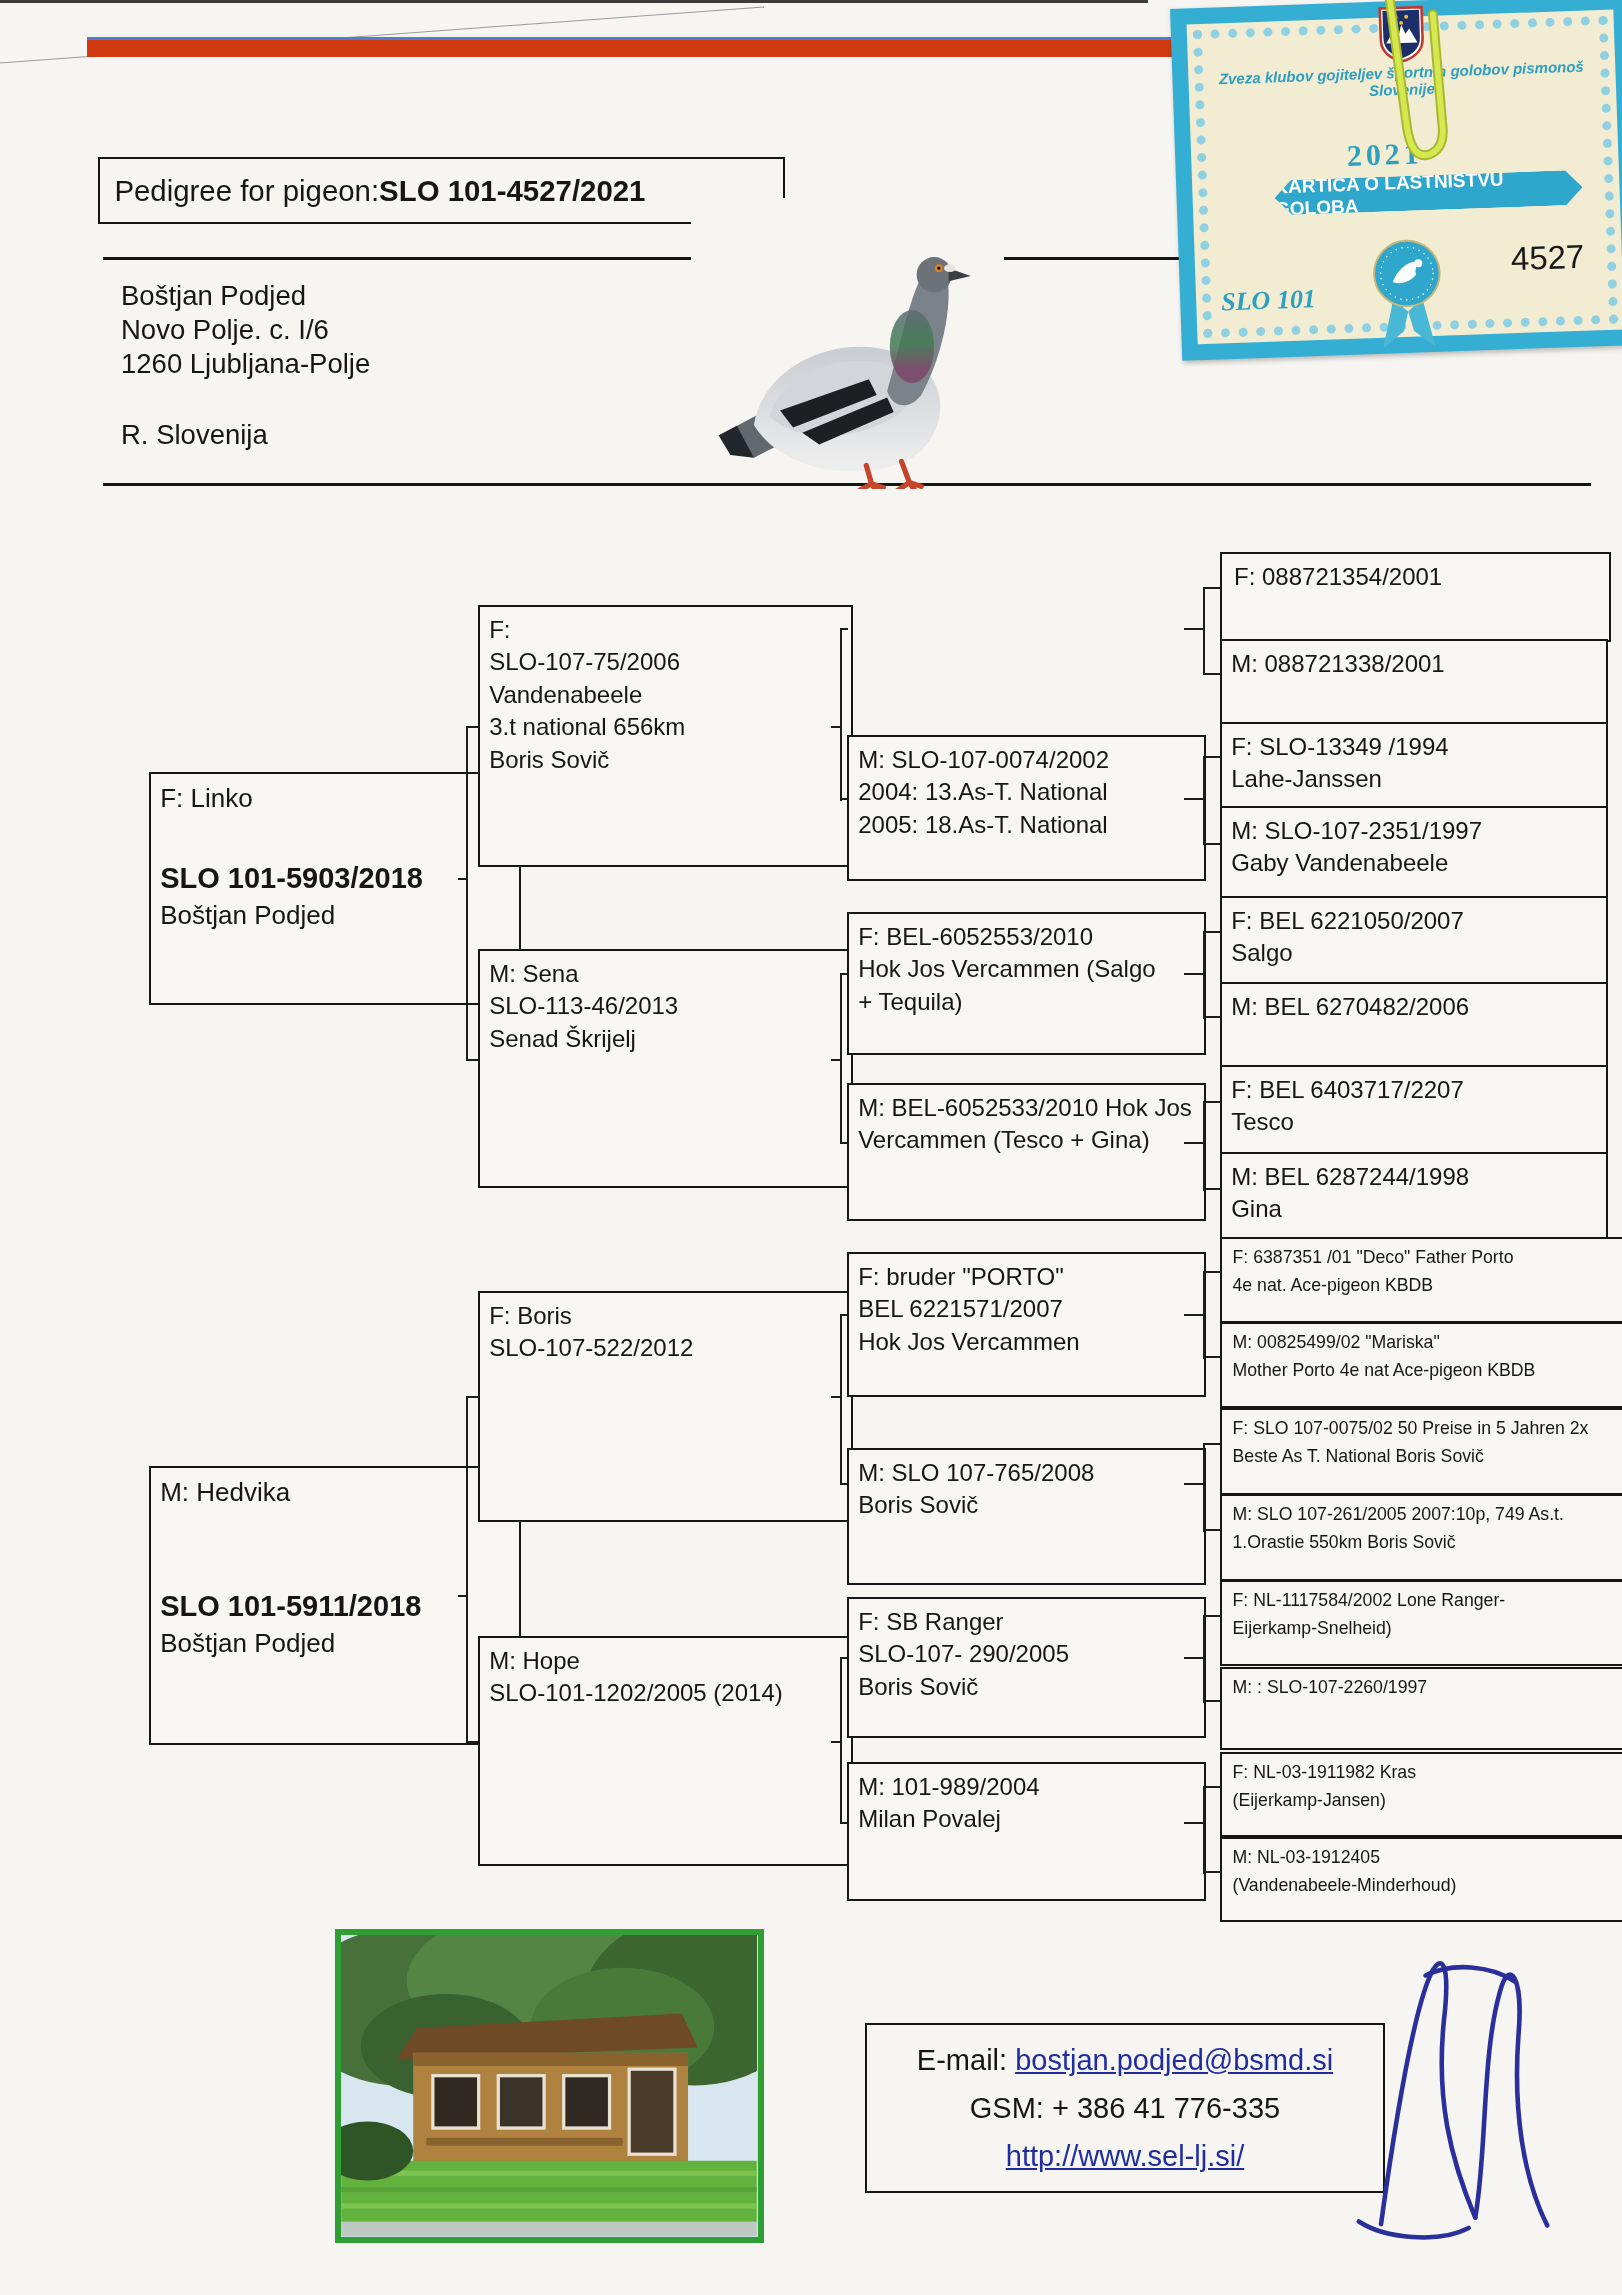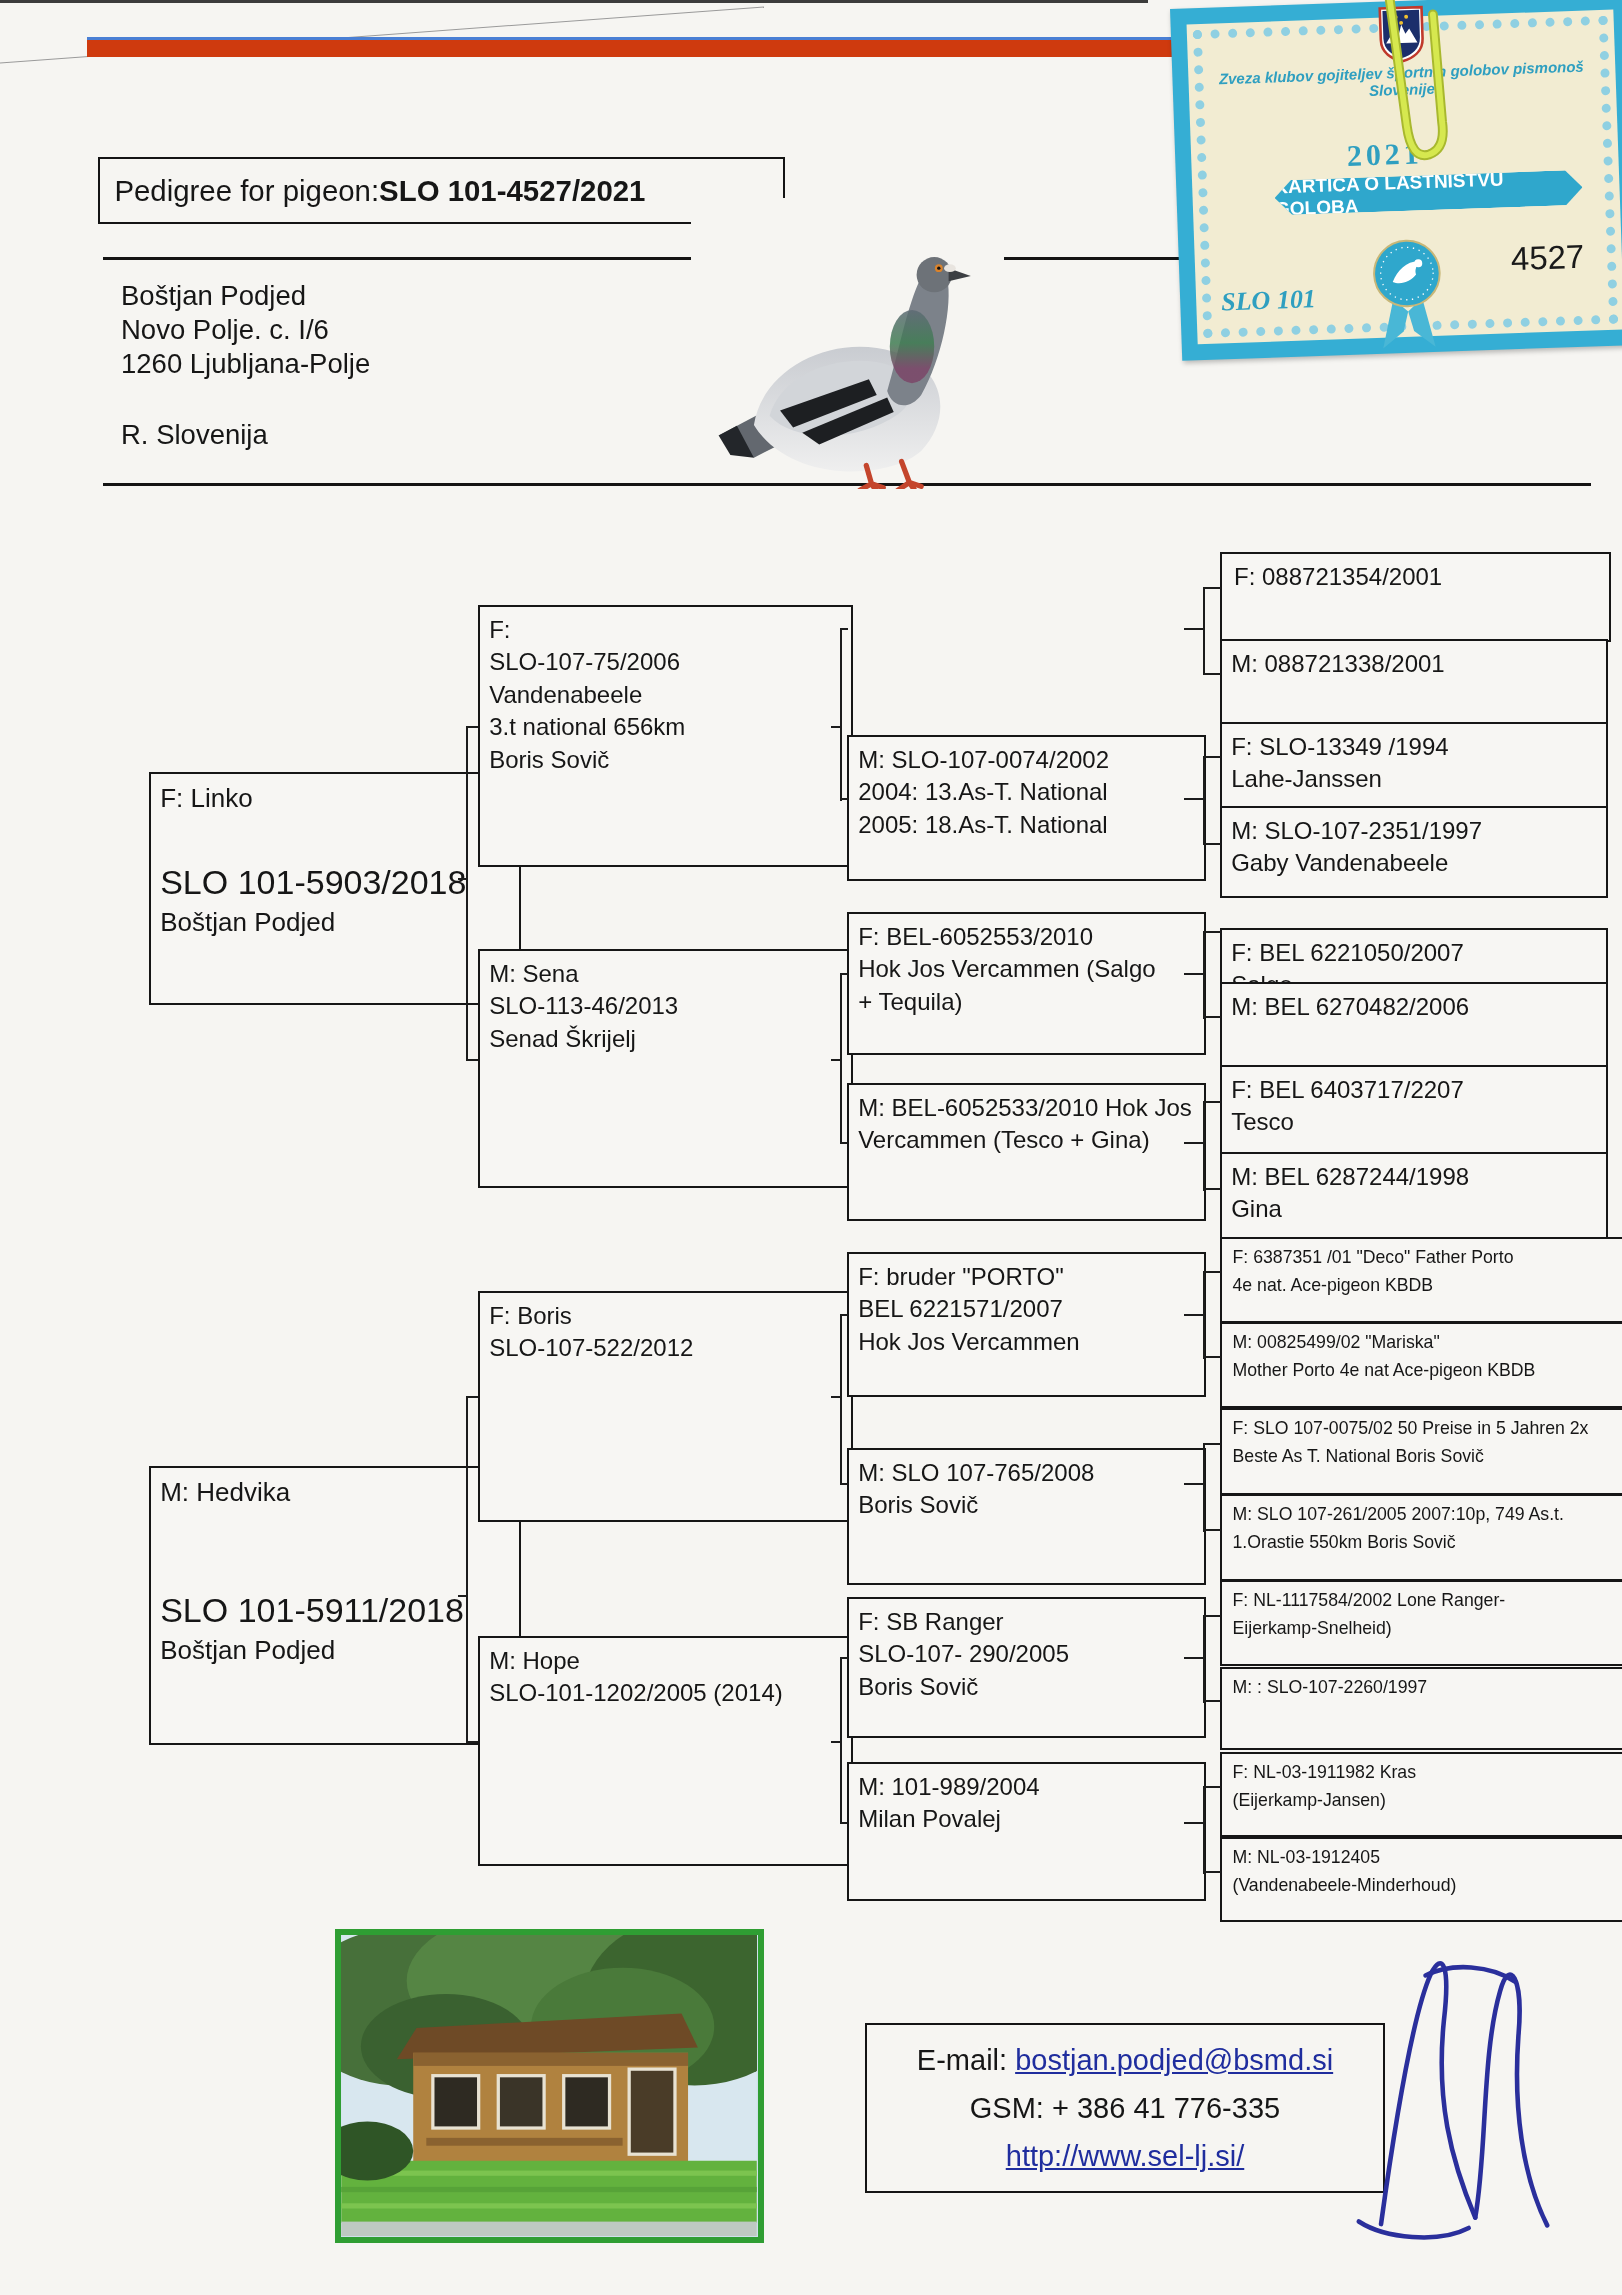--- a/index.html
+++ b/index.html
@@ -18,21 +18,21 @@
   .title-box{left:98px;top:157px;width:669px;height:63px;border:2px solid #141414;
     display:flex;align-items:center;padding-left:14.4px;font-size:29.4px;background:#f6f5f2;}
   .title-box b{font-weight:700;}
   
   .owner{left:121px;top:279px;font-size:27.5px;line-height:34px;}
   .owner .country{margin-top:37px;}
   
   .node{position:absolute;border:2.6px solid #161616;background:#f7f6f3;
     padding:6.5px 9.2px;line-height:1.36;font-size:24px;}
   .node.g1{font-size:26px;margin-left:41px;}
-  .node.g1 .ring{font-weight:400;font-size:34px;}
+  .node.g1 .ring{font-weight:700;font-size:29px;}
   .node.small{font-size:17.7px;line-height:1.55;padding:5.2px 10.5px;}
   .conn{position:absolute;background:#1c1c1c;}
   
   .loft-frame{left:335px;top:1929px;width:429px;height:314px;border:6.5px solid #2f9e33;
     box-sizing:border-box;background:#cfe0ea;}
   .contact-box{left:865px;top:2023px;width:516px;height:166px;border:2px solid #141414;
     display:flex;flex-direction:column;justify-content:center;align-items:center;
     font-size:29px;line-height:48px;background:#f6f5f2;}
   .link{color:#1f2d9e;text-decoration:underline;}
   .card{left:1170px;top:9.2px;width:459px;height:352px;background:#35aed4;
@@ -224,21 +224,21 @@
       <div>M: 088721338/2001</div>
     </div>
   <div class="node" style="left:1220px;top:722px;width:366px;height:72px;">
       <div>F: SLO-13349 /1994</div>
       <div>Lahe-Janssen</div>
     </div>
   <div class="node" style="left:1220px;top:806px;width:366px;height:75px;">
       <div>M: SLO-107-2351/1997</div>
       <div>Gaby Vandenabeele</div>
     </div>
-  <div class="node" style="left:1220px;top:896px;width:366px;height:71px;margin-top:32px;">
+  <div class="node" style="left:1220px;top:896px;width:366px;height:71px;">
       <div>F: BEL 6221050/2007</div>
       <div>Salgo</div>
     </div>
   <div class="node" style="left:1220px;top:982px;width:366px;height:71px;">
       <div>M: BEL 6270482/2006</div>
     </div>
   <div class="node" style="left:1220px;top:1065px;width:366px;height:73px;">
       <div>F: BEL 6403717/2207</div>
       <div>Tesco</div>
     </div>

